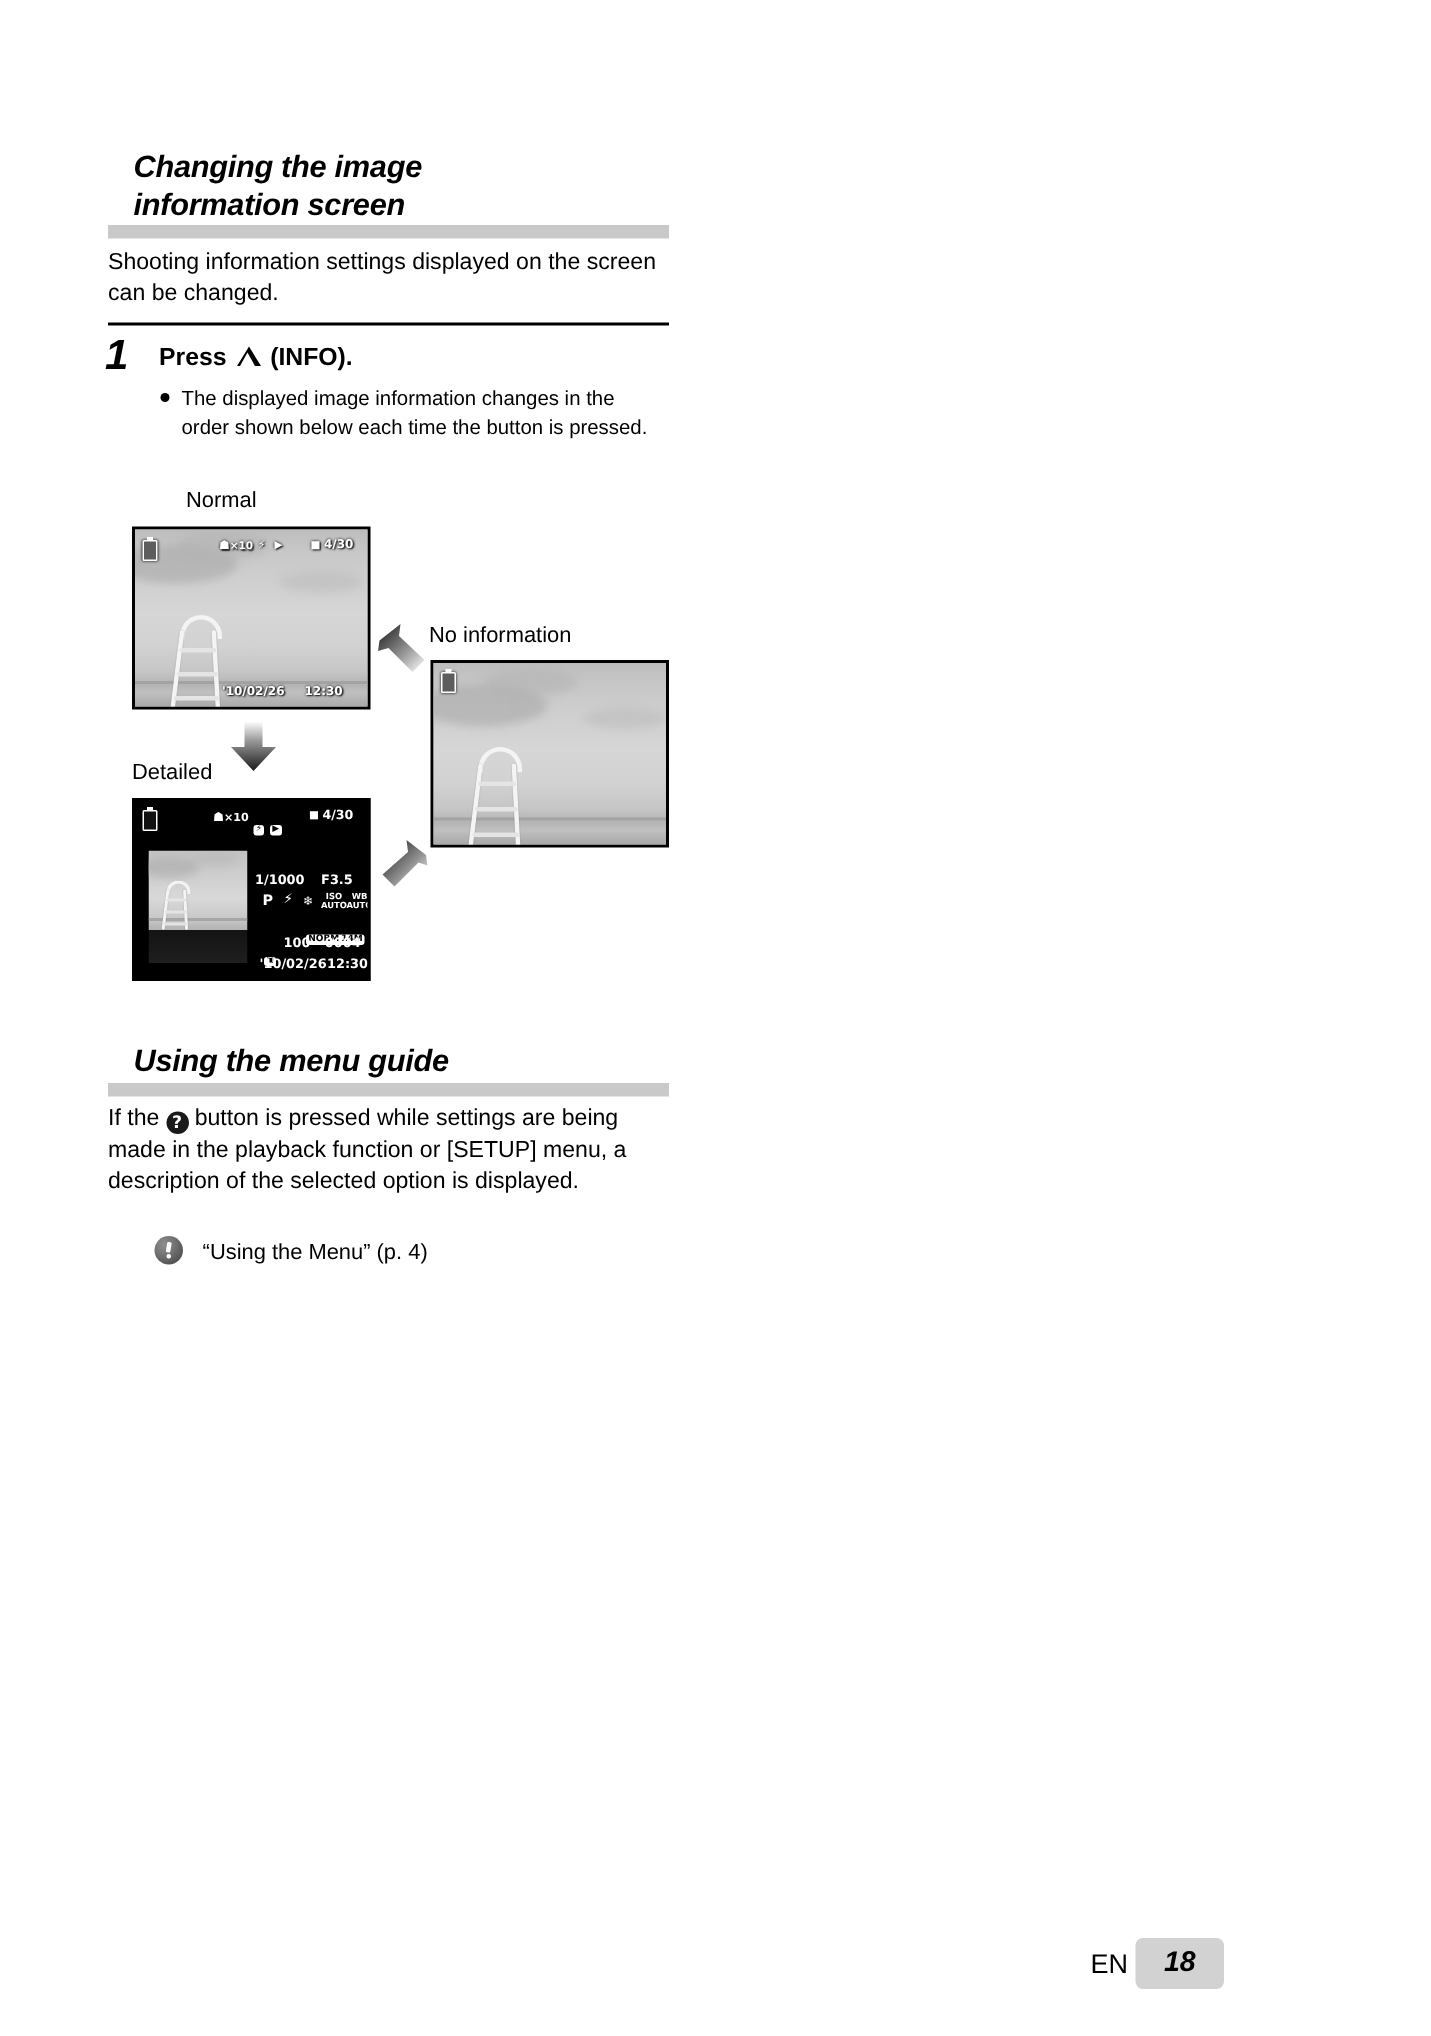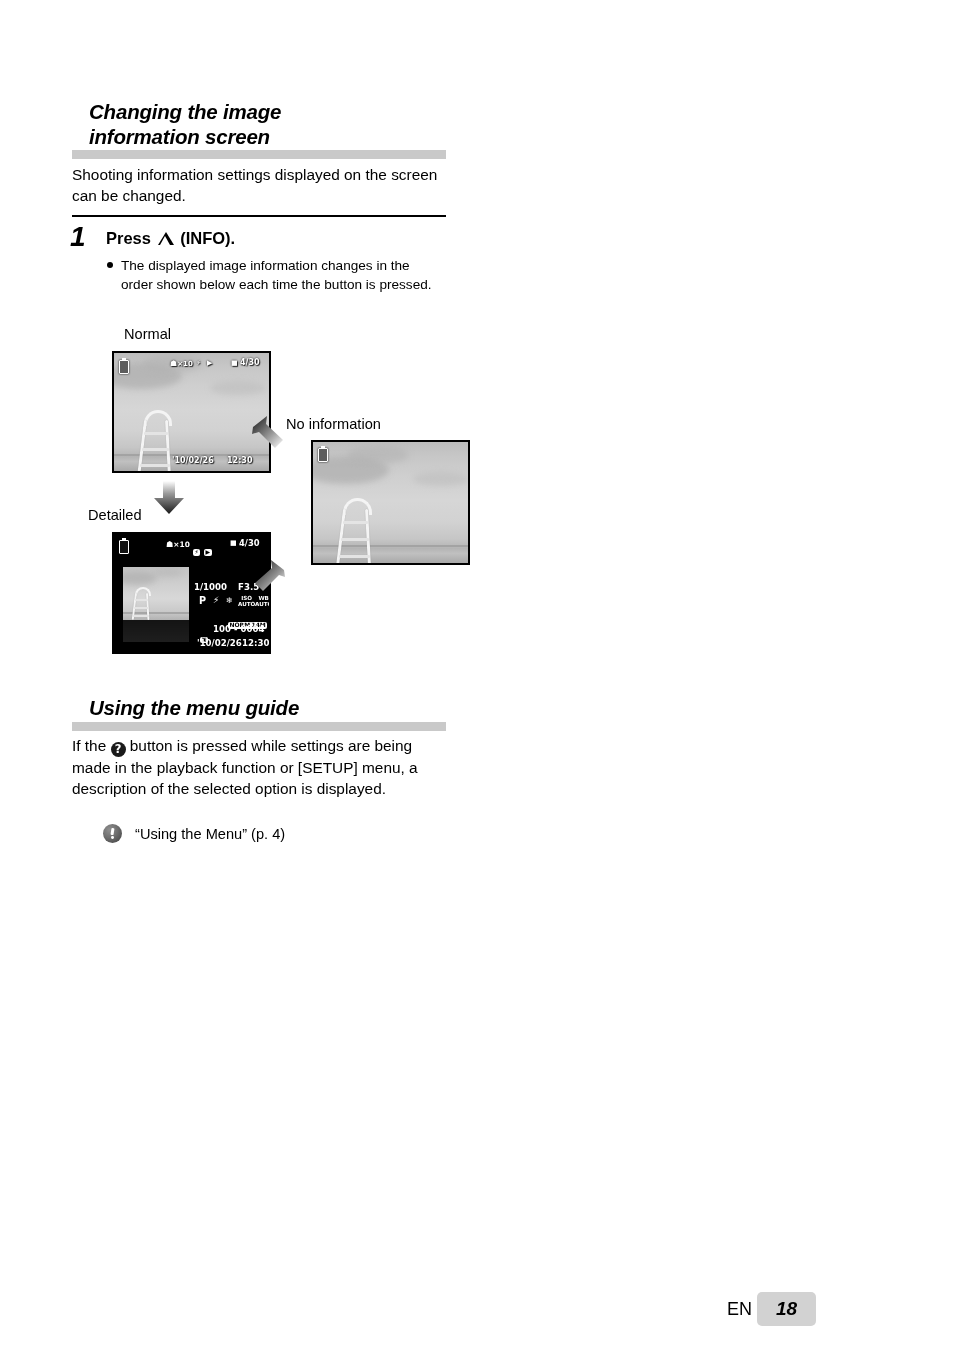--- a/index.html
+++ b/index.html
@@ -123,21 +123,20 @@
   #label-normal { left: 100px;  top: 325px; margin-left: 24px; }
   #label-detail { left: 88px;  top: 506px; }
   #label-noinfo { left: 286px; top: 415px; }
 
   
   .screen {
     position: absolute;
     border: 2px solid #000;
     box-sizing: border-box;
     overflow: hidden;
-    margin-left: 24px;
   }
 
   
   #screen-normal { left: 88px; top: 351px; width: 159px; height: 122px; }
   #screen-noinfo { left: 287px; top: 440px; width: 159px; height: 125px; }
 
   .photo {
     position: absolute;
     inset: 0;
     background:

